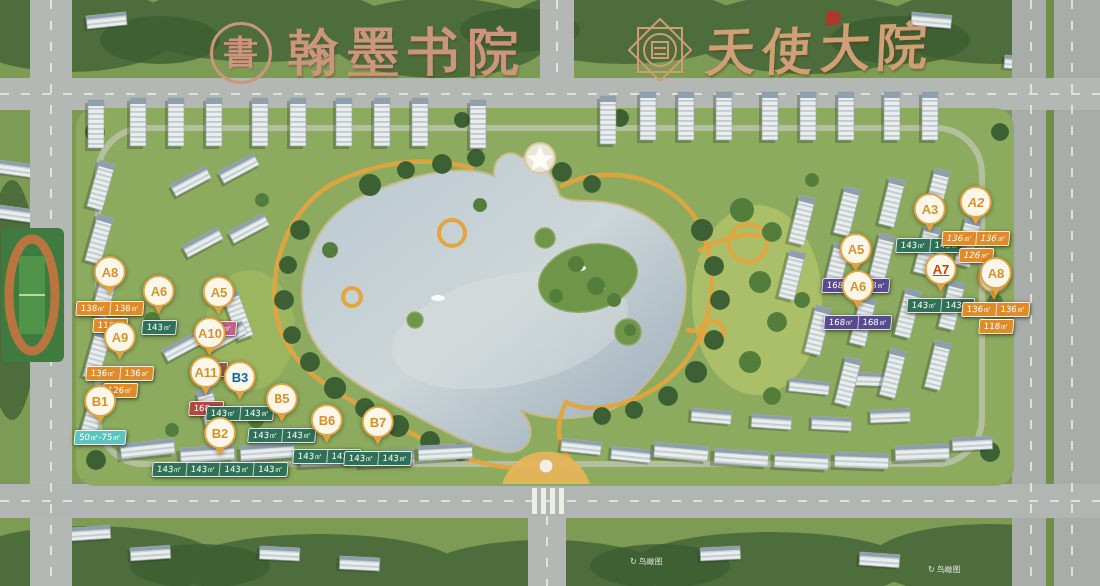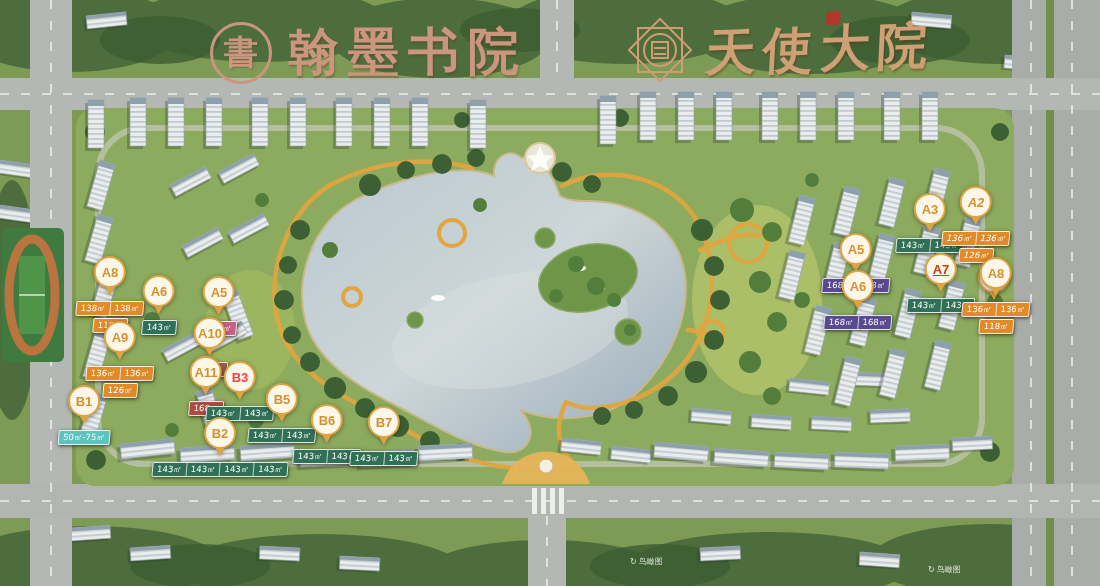--- a/index.html
+++ b/index.html
@@ -420,31 +420,31 @@
       <div class="bubble" style="color: rgb(212, 146, 47);">A11</div>
       <div class="pin"></div>
       <div class="tags">
           <div class="tagrow" style="background: rgb(174, 74, 66);">
             <span class="cell">168㎡</span>
           </div>
         </div>
     </div>
 
     <div class="marker" style="left: 240px; top: 376px;">
-      <div class="bubble" style="color: #ef4444;">B3</div>
-      <div class="pin"></div>
-      <div class="tags">
-          <div class="tagrow" style="background: rgb(47, 112, 87);">
-            <span class="cell">143㎡</span>
-            <span class="cell">143㎡</span>
-          </div>
-        </div>
-    </div>
-
-    <div class="marker" style="left: 84px; top: 400px;">
+      <div class="bubble" style="color: #0369a1;">B3</div>
+      <div class="pin"></div>
+      <div class="tags">
+          <div class="tagrow" style="background: rgb(47, 112, 87);">
+            <span class="cell">143㎡</span>
+            <span class="cell">143㎡</span>
+          </div>
+        </div>
+    </div>
+
+    <div class="marker" style="left: 100px; top: 400px;">
       <div class="bubble" style="color: rgb(212, 146, 47);">B1</div>
       <div class="pin"></div>
       <div class="tags">
           <div class="tagrow" style="background: rgb(92, 196, 191);">
             <span class="cell">50㎡-75㎡</span>
           </div>
         </div>
     </div>
 
     <div class="marker" style="left: 172px; top: 432px; margin-left: 48px;">
@@ -454,42 +454,42 @@
           <div class="tagrow" style="background: rgb(47, 112, 87);">
             <span class="cell">143㎡</span>
             <span class="cell">143㎡</span>
             <span class="cell">143㎡</span>
             <span class="cell">143㎡</span>
           </div>
         </div>
     </div>
 
     <div class="marker" style="left: 282px; top: 398px;">
-      <div class="bubble" style="color: rgb(212, 146, 47);">B5</div>
+      <div class="bubble" style="color: rgb(212, 146, 47); font-family: Liberation Mono, monospace;">B5</div>
       <div class="pin"></div>
       <div class="tags">
           <div class="tagrow" style="background: rgb(47, 112, 87);">
             <span class="cell">143㎡</span>
             <span class="cell">143㎡</span>
           </div>
         </div>
     </div>
 
     <div class="marker" style="left: 327px; top: 419px; align-items: center;">
       <div class="bubble" style="color: rgb(212, 146, 47);">B6</div>
       <div class="pin"></div>
       <div class="tags">
           <div class="tagrow" style="background: rgb(47, 112, 87);">
             <span class="cell">143㎡</span>
             <span class="cell">143㎡</span>
           </div>
         </div>
     </div>
 
-    <div class="marker" style="left: 378px; top: 421px; margin-left: 6px;">
+    <div class="marker" style="left: 378px; top: 421px;">
       <div class="bubble" style="color: rgb(212, 146, 47);">B7</div>
       <div class="pin"></div>
       <div class="tags">
           <div class="tagrow" style="background: rgb(47, 112, 87);">
             <span class="cell">143㎡</span>
             <span class="cell">143㎡</span>
           </div>
         </div>
     </div>
 

